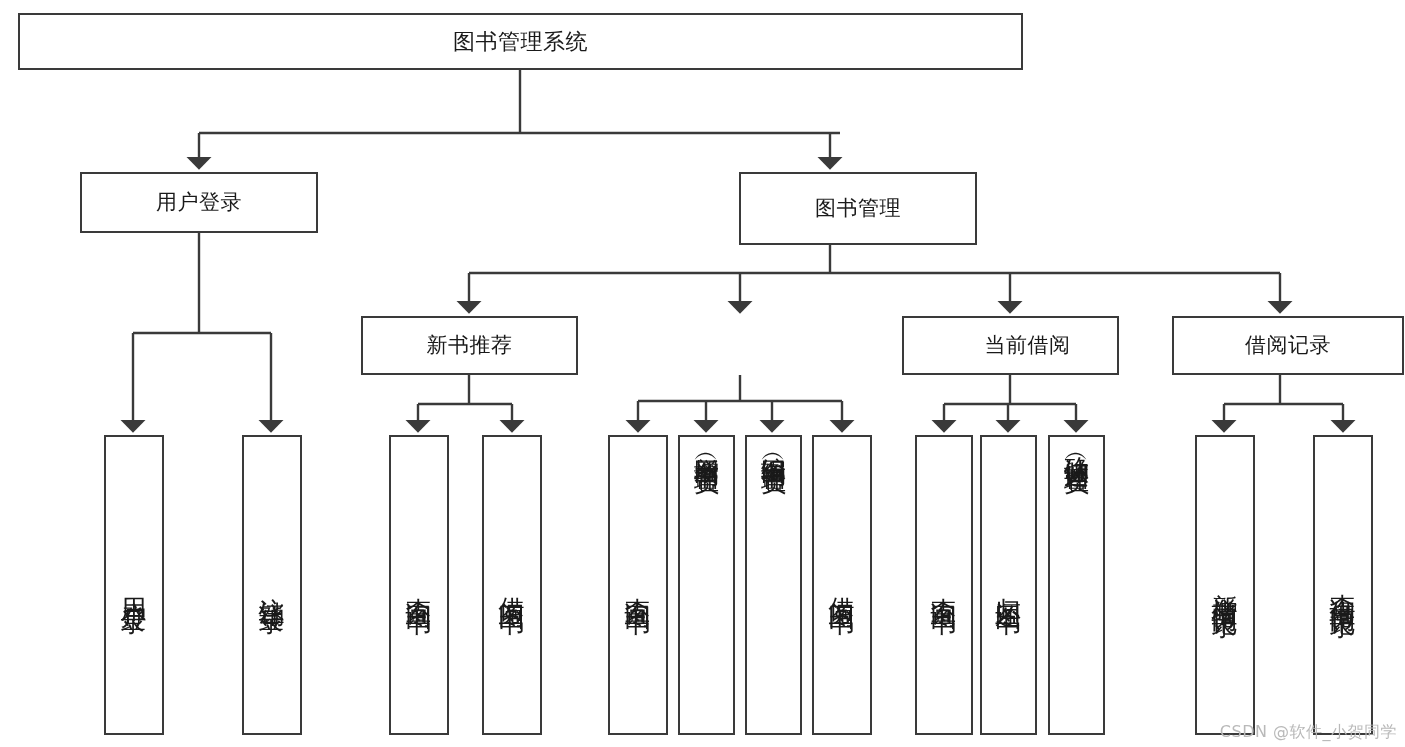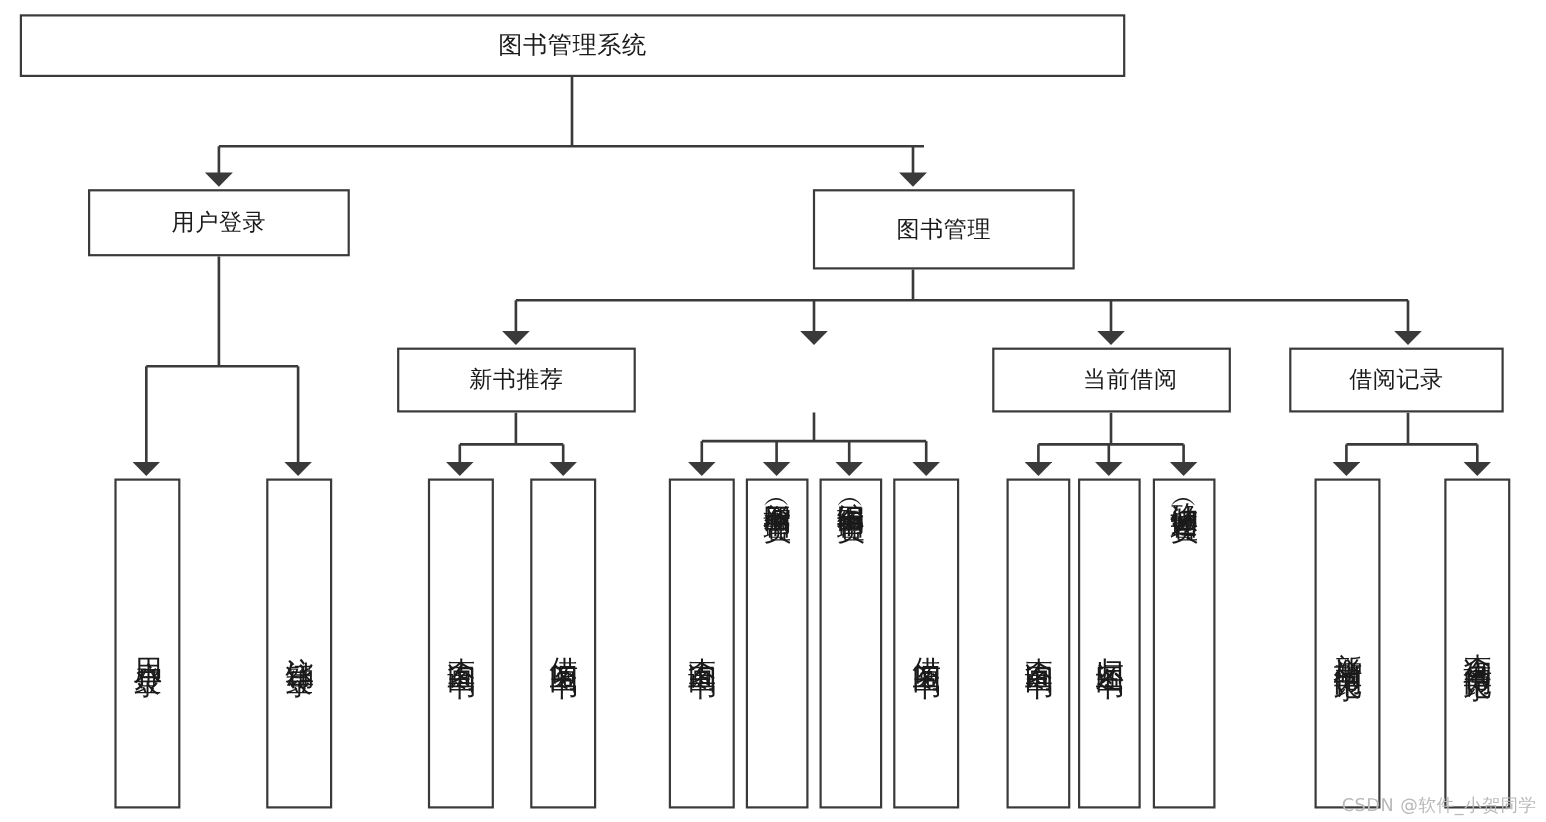--- a/index.html
+++ b/index.html
@@ -148,21 +148,21 @@
   <div class="node horiz" style="left:711px; top:172px; width:238px; height:73px;margin-left:28px;">
     <span class="node-label">图书管理</span>
   </div>
 
   <div class="node horiz" style="left:361px; top:316px; width:217px; height:59px;">
     <span class="node-label">新书推荐</span>
   </div>
   <div class="node horiz" style="left:902px; top:316px; width:217px; height:59px;padding-left:34px;">
     <span class="node-label">当前借阅</span>
   </div>
-  <div class="node horiz" style="left:1172px; top:316px; width:195px; height:59px;justify-content:center;">
+  <div class="node horiz" style="left:1172px; top:316px; width:232px; height:59px;justify-content:center;">
     <span class="node-label">借阅记录</span>
   </div>
 
   <div class="node vert vcenter" style="left:104px; top:435px; width:60px; height:300px;">
     <span class="node-label">用户登录</span>
   </div>
   <div class="node vert vcenter" style="left:242px; top:435px; width:60px; height:300px;">
     <span class="node-label">注销登录</span>
   </div>
 

